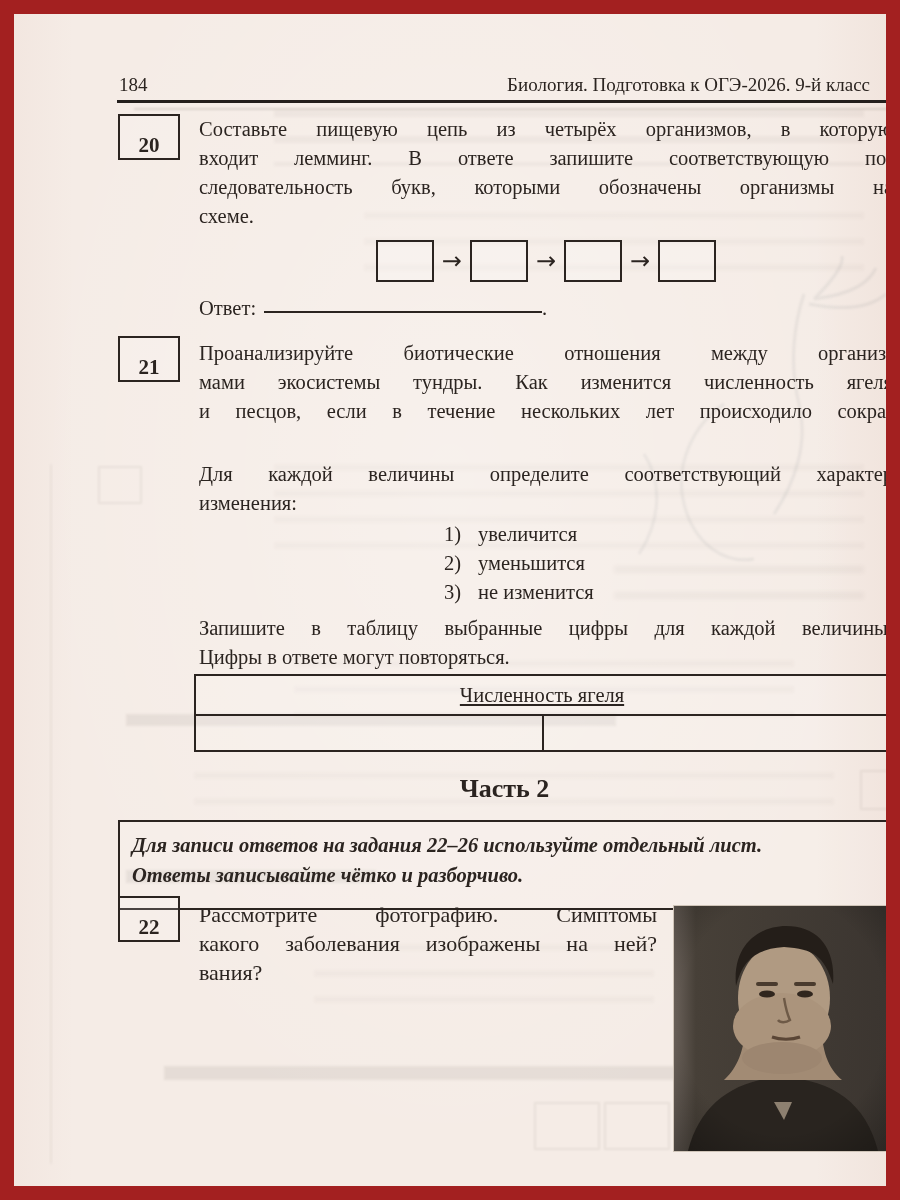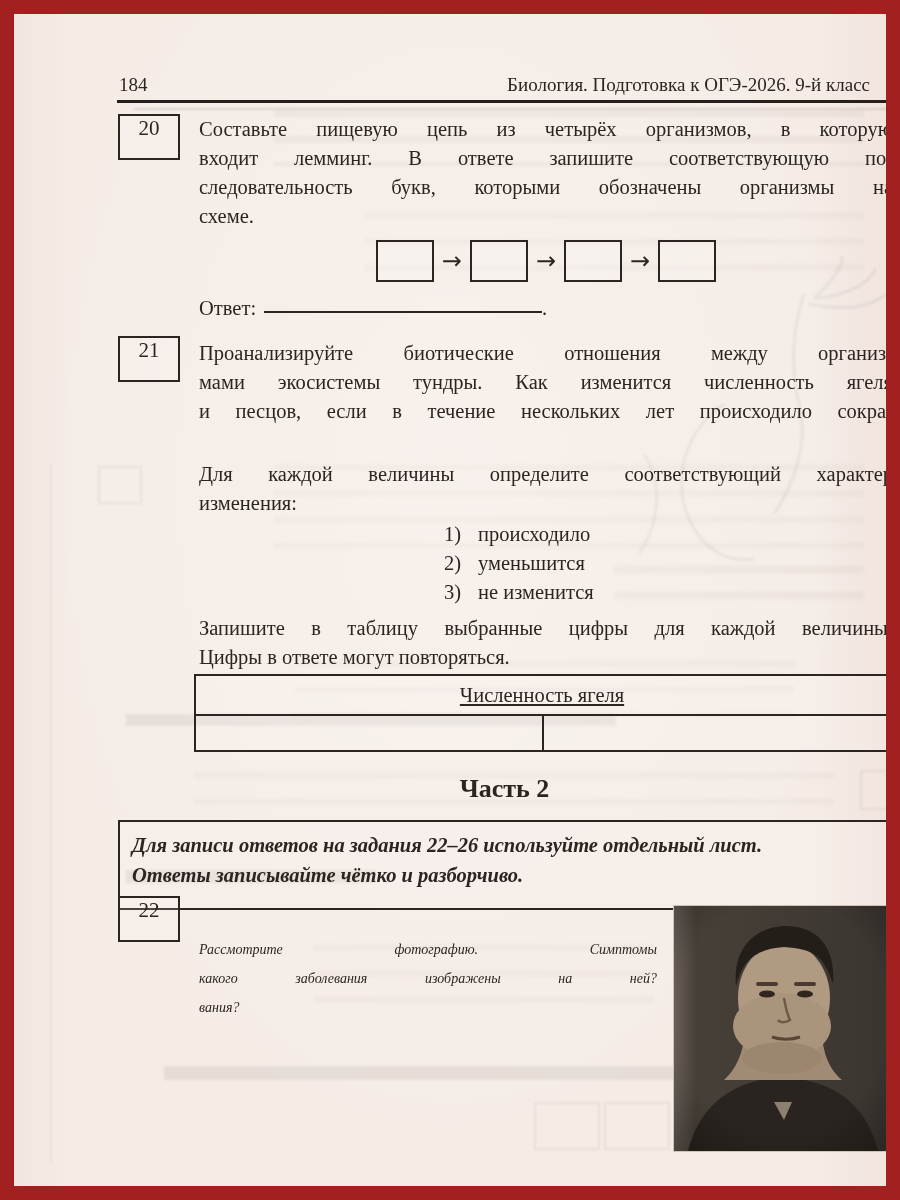--- a/index.html
+++ b/index.html
@@ -22,22 +22,22 @@
     pointer-events:none;
   }
   
   .pgnum{position:absolute;left:105px;top:60px;font-size:19px;}
   .htitle{position:absolute;right:16px;top:60px;font-size:19px;}
   .hrule{position:absolute;left:103px;top:86px;width:775px;height:2.5px;background:#241f1c;}
   .hrule-ghost{position:absolute;left:120px;top:94px;width:755px;height:2px;background:#8d8478;opacity:.25;filter:blur(.8px);}
   
   .numbox{
     position:absolute;left:104px;width:58px;height:42px;
-    border:2.2px solid #2b2420;display:flex;align-items:flex-start;justify-content:center;
-    font-weight:normal;font-size:21px;background:rgba(255,255,255,.15);
+    border:2.2px solid #2b2420;display:flex;align-items:flex-end;justify-content:center;
+    font-weight:bold;font-size:21px;background:rgba(255,255,255,.15);
   }
   
   .tblock{position:absolute;left:185px;width:694px;font-size:20.5px;line-height:29px;}
   .tline{width:100%;white-space:nowrap;}
   .jl{text-align:justify;text-align-last:justify;white-space:normal;}
   
   .chain{position:absolute;left:185px;top:226px;width:694px;display:flex;align-items:center;justify-content:center;}
   .fc-box{width:54px;height:38px;border:2.2px solid #2b2420;background:rgba(255,255,255,.2);}
   .fc-arrow{font-size:24px;margin:0 8px;line-height:38px;color:#2b2420;font-family:"DejaVu Sans",sans-serif;}
   
@@ -56,21 +56,21 @@
   .tcell:first-child{border-right:2px solid #2b2420;}
   
   .part2{position:absolute;left:103px;top:760px;width:775px;text-align:center;font-size:26px;font-weight:bold;}
   .instrbox{
     position:absolute;left:104px;top:806px;width:774px;box-sizing:border-box;
     border:2.2px solid #2b2420;padding:8px 12px 18px 12px;
     font-size:20.5px;font-weight:bold;font-style:italic;line-height:30px;
     background:rgba(255,255,255,.1);
   }
   
-  .q22text{position:absolute;left:185px;top:921px;width:458px;font-size:14px;line-height:29px;font-style:italic;}
+  .q22text{position:absolute;left:185px;top:886px;width:458px;font-size:22px;line-height:29px;}
   .photo{position:absolute;left:660px;top:892px;width:217px;height:245px;filter:blur(.4px);outline:1px solid #cfc4b8;}
   
   .bleed{position:absolute;pointer-events:none;}
   .stripes{background:repeating-linear-gradient(to bottom, rgba(110,100,92,.55) 0 7px, rgba(0,0,0,0) 7px 26px);filter:blur(1.6px);opacity:.12;}
   .stripes.lt{opacity:.07;}
   .gline{background:#8d8478;filter:blur(1px);opacity:.14;}
   .gbox{border:2px solid rgba(90,80,70,.55);filter:blur(1px);opacity:.15;}
   .gsketch{opacity:.12;filter:blur(1.3px);}
 </style>
 </head>
@@ -143,21 +143,21 @@
   </div>
 
   <div class="tblock" style="top:446px;">
     <div class="tline jl">Для каждой величины определите соответствующий характер</div>
     <div class="tline">изменения:</div>
   </div>
 
   <div class="opts">
     <div class="opt">
       <span class="optnum">1)</span>
-      <span>происходило</span>
+      <span>увеличится</span>
     </div>
     <div class="opt">
       <span class="optnum">2)</span>
       <span>уменьшится</span>
     </div>
     <div class="opt">
       <span class="optnum">3)</span>
       <span>не изменится</span>
     </div>
   </div>

